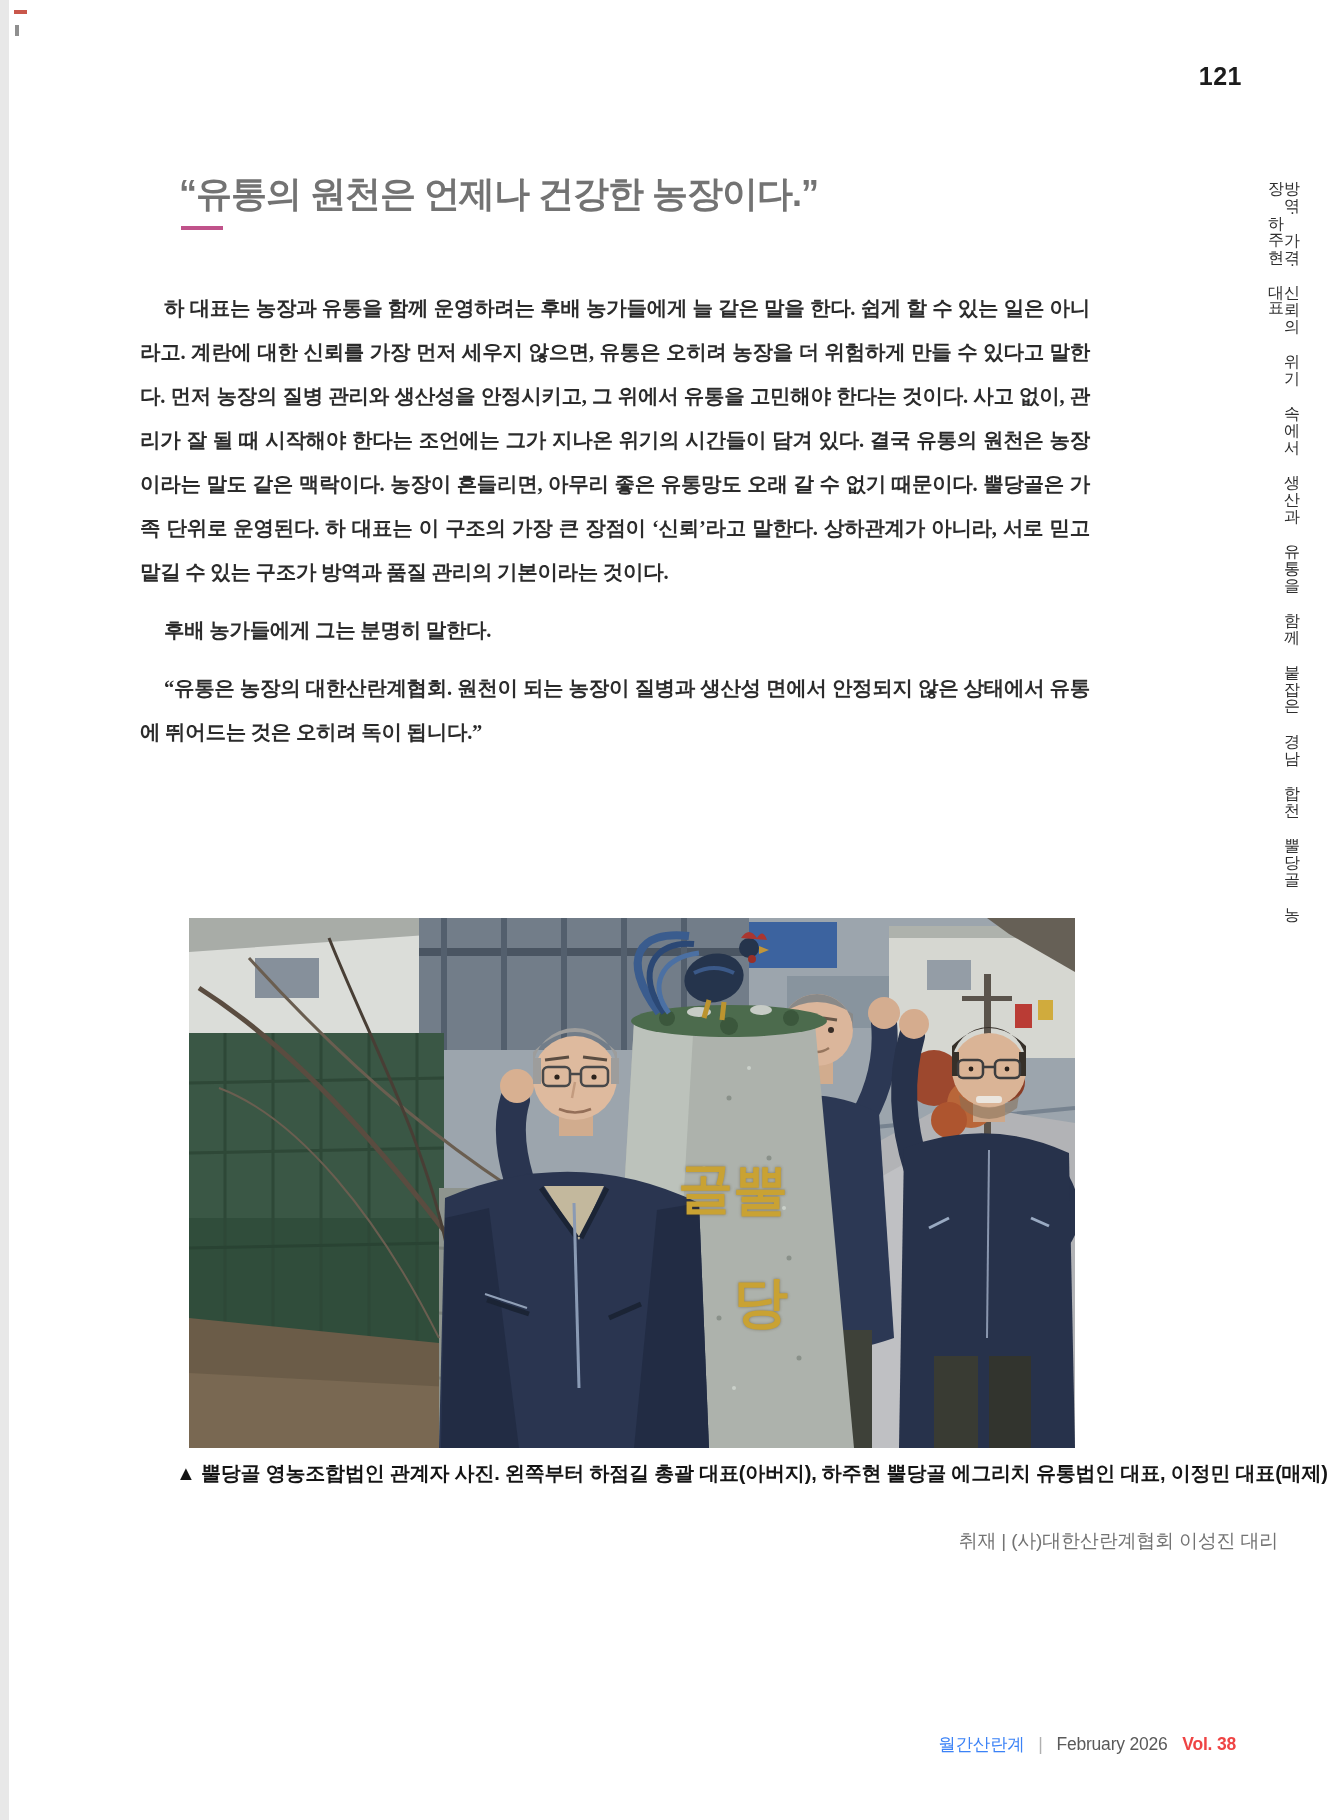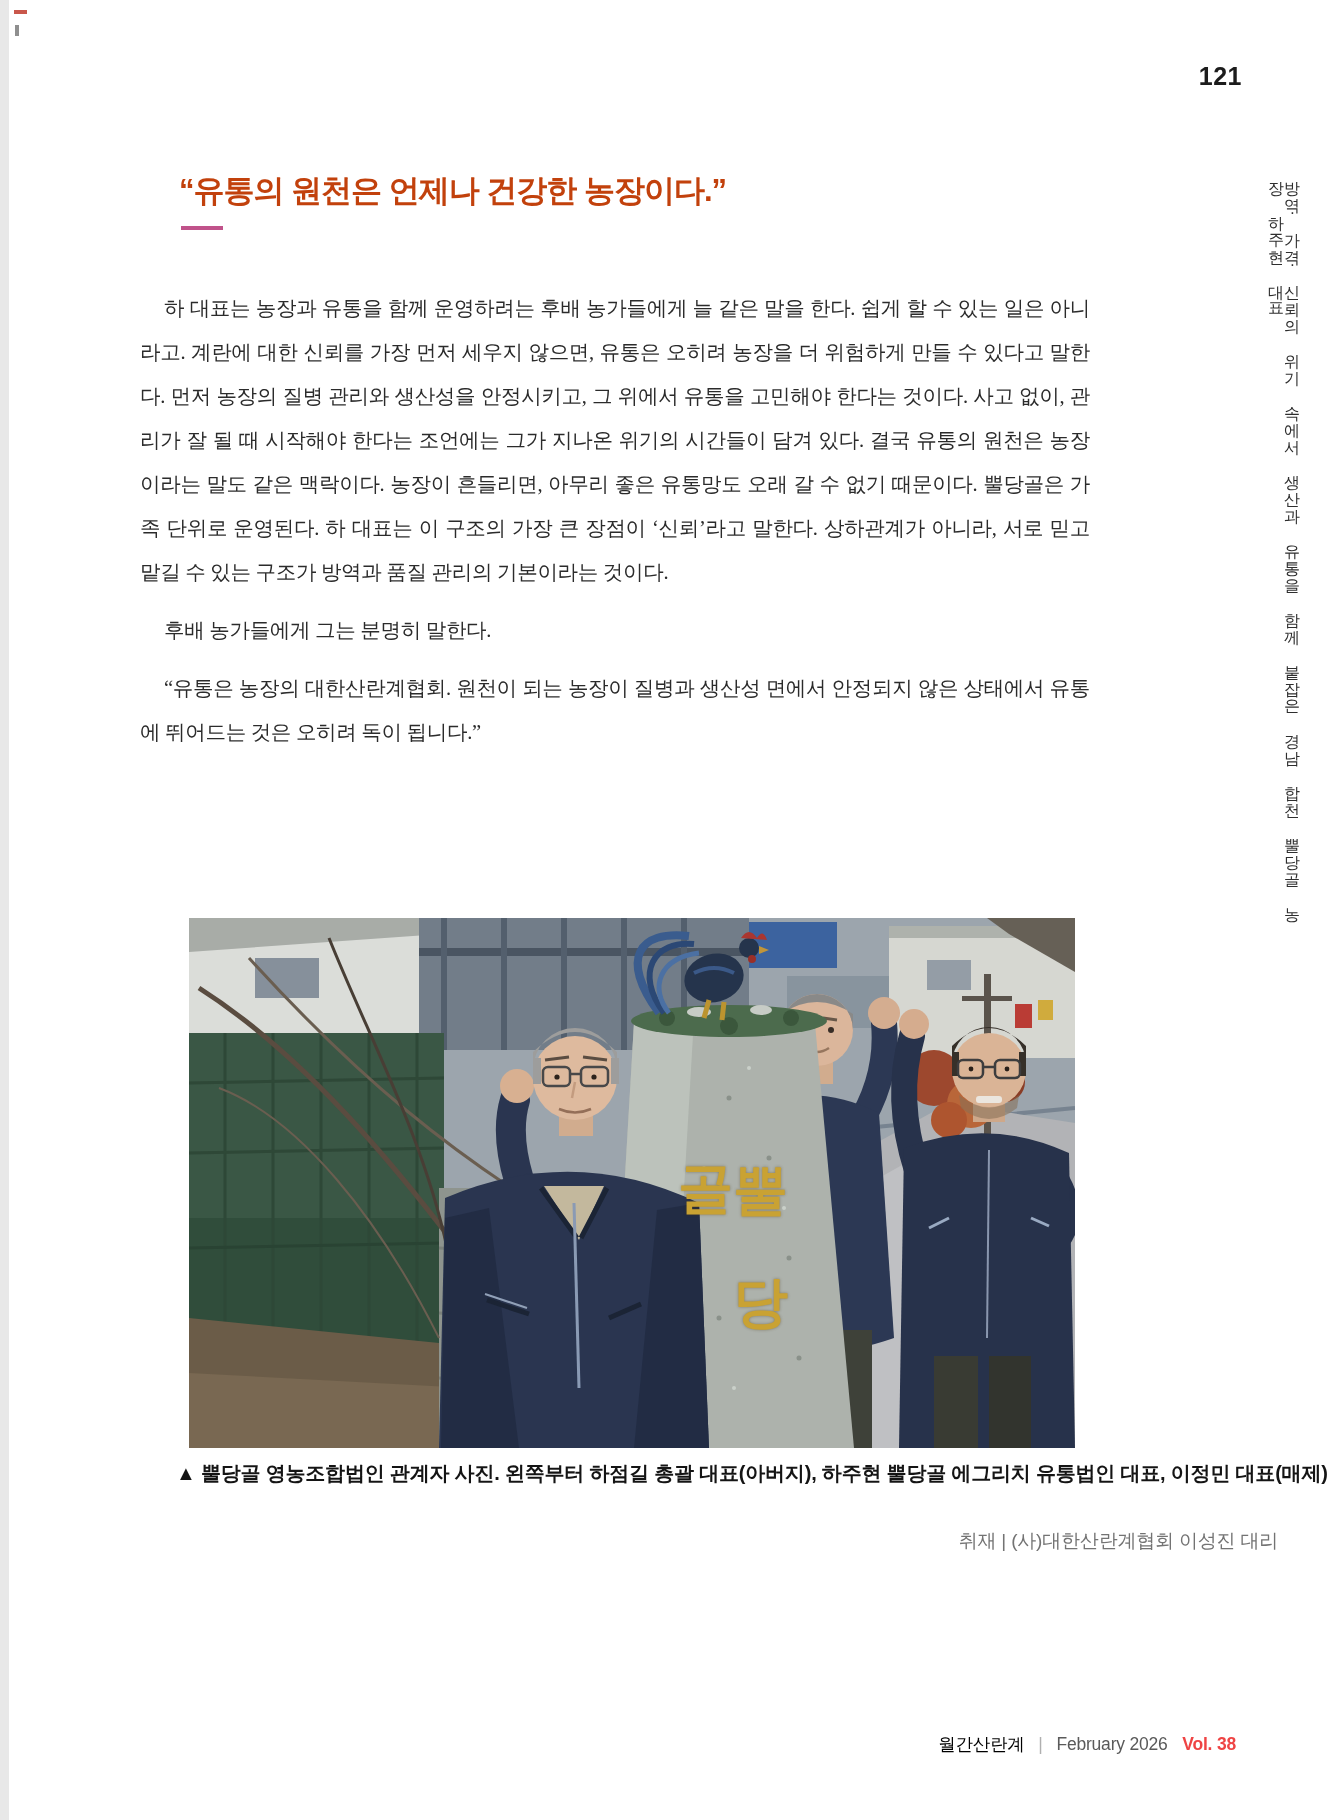--- a/index.html
+++ b/index.html
@@ -10,40 +10,40 @@
   .crop-mark-a{position:absolute;left:5px;top:10px;width:13px;height:4px;background:#c0392b;opacity:.85;}
   .crop-mark-b{position:absolute;left:6px;top:25px;width:4px;height:11px;background:#444;opacity:.6;}
 
   .page-number{
     position:absolute;top:62px;right:98px;font-size:25px;font-weight:600;
     color:#1c1c1c;letter-spacing:.5px;
   }
 
   .headline{
     position:absolute;left:170px;top:170px;margin:0;
-    font-size:31px;font-weight:bold;letter-spacing:-1px;color:#c2410c;
+    font-size:36px;font-weight:bold;letter-spacing:-1px;color:#737373;
     font-family:"Liberation Sans",sans-serif;white-space:nowrap;
   }
   .headline-dash{
     position:absolute;left:172px;top:226px;width:42px;height:4px;background:#c0528a;
   }
 
   .vertical-deck{
     position:absolute;top:170px;right:40px;height:745px;
     writing-mode:vertical-rl;text-orientation:upright;
     font-size:16px;letter-spacing:1px;color:#2e2e2e;line-height:1;
   }
 
   .body-text{
     position:absolute;left:131px;top:286px;width:950px;
     font-family:"Liberation Serif","DejaVu Serif",serif;
     font-size:20.5px;line-height:44px;letter-spacing:-0.3px;
     color:#2b2b2b;text-align:justify;
   }
-  .body-text p{margin:0;text-indent:24px;}
+  .body-text p{margin:0;text-indent:24px;font-weight:bold;}
   .body-text p.gap-s{margin-top:14px;}
   .body-text p.gap-l{margin-top:28px;}
 
   .end-egg{
     display:inline-block;position:relative;width:16px;height:20px;margin-left:7px;
     background:#141414;border-radius:50% 50% 50% 50% / 56% 56% 44% 44%;
     vertical-align:-4px;
   }
   .end-egg-text{
     position:absolute;inset:0;display:flex;align-items:center;justify-content:center;
@@ -71,21 +71,21 @@
   }
   .byline{
     position:absolute;top:1528px;right:62px;font-size:19px;color:#737373;
     letter-spacing:-0.2px;
   }
 
   .footer{
     position:absolute;top:1732px;right:104px;font-size:17.5px;letter-spacing:-0.2px;
   }
   .footer span{vertical-align:baseline;}
-  .footer .f-mag{color:#000000;}
+  .footer .f-mag{color:#3b82f6;}
   .footer .f-div{color:#b0b0b0;margin:0 9px;}
   .footer .f-issue{color:#5a5a5a;}
   .footer .f-vol{color:#ef4444;font-weight:bold;margin-left:10px;}
 </style>
 </head>
 <body>
 
 <div class="page">
 
   <div class="crop-mark-a"></div>

